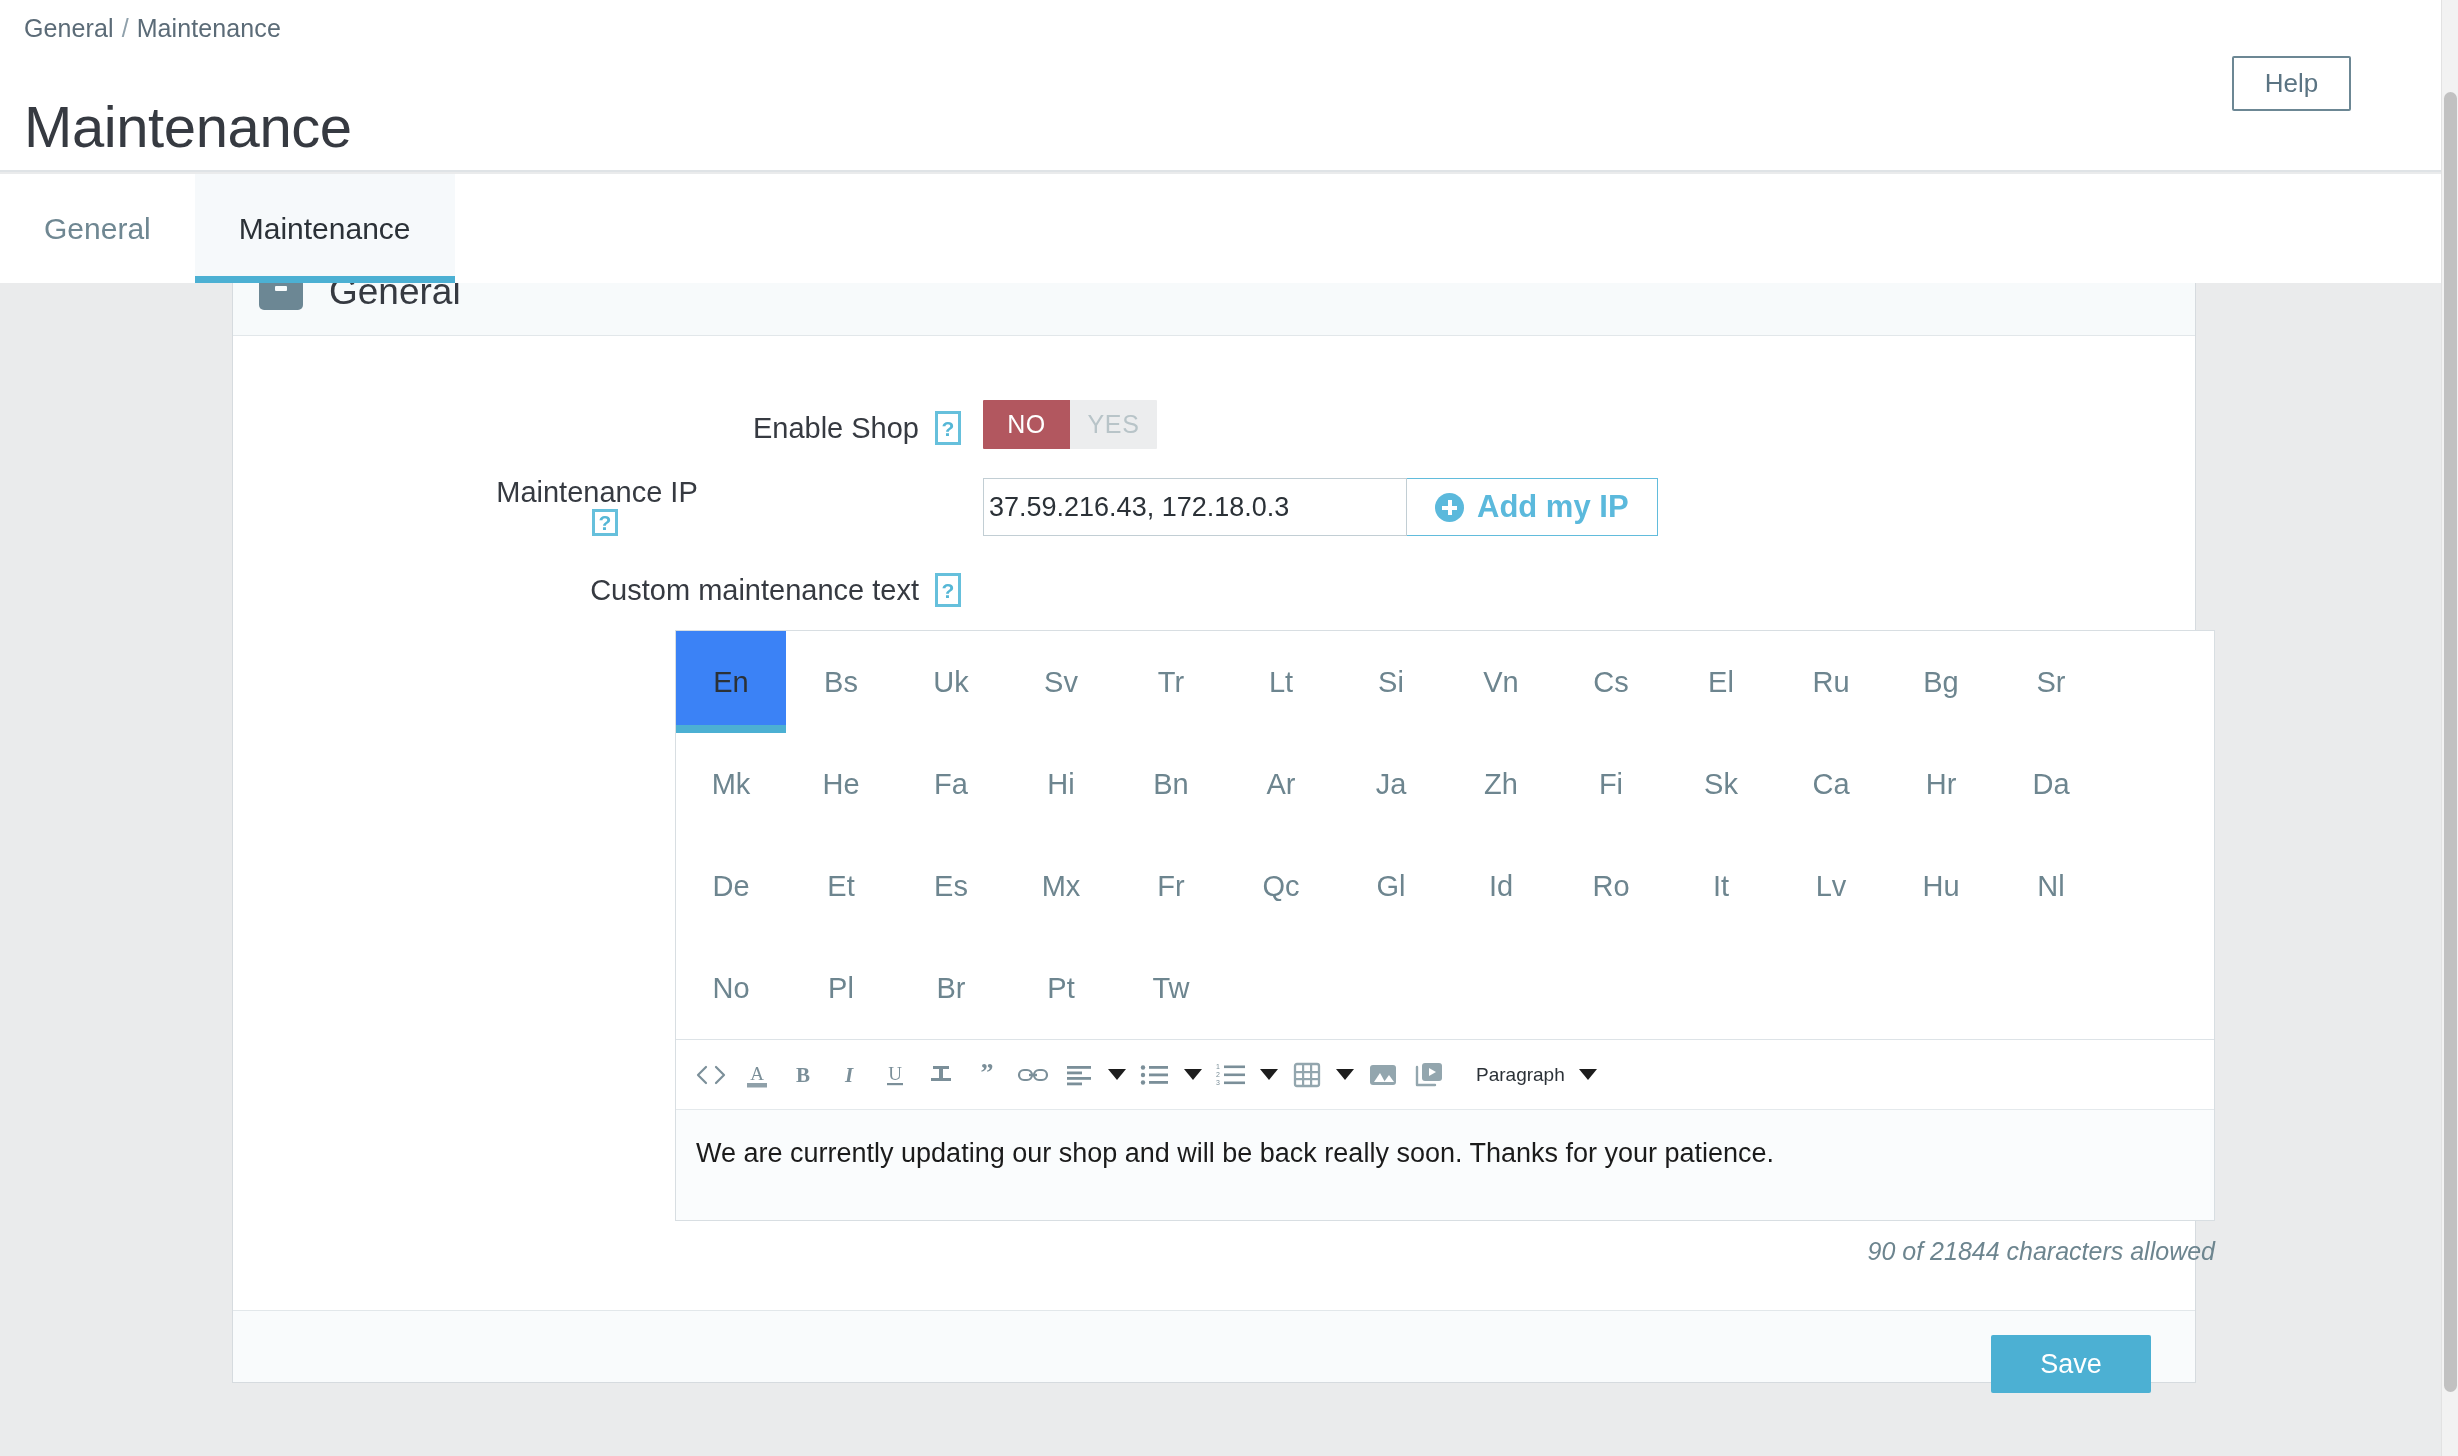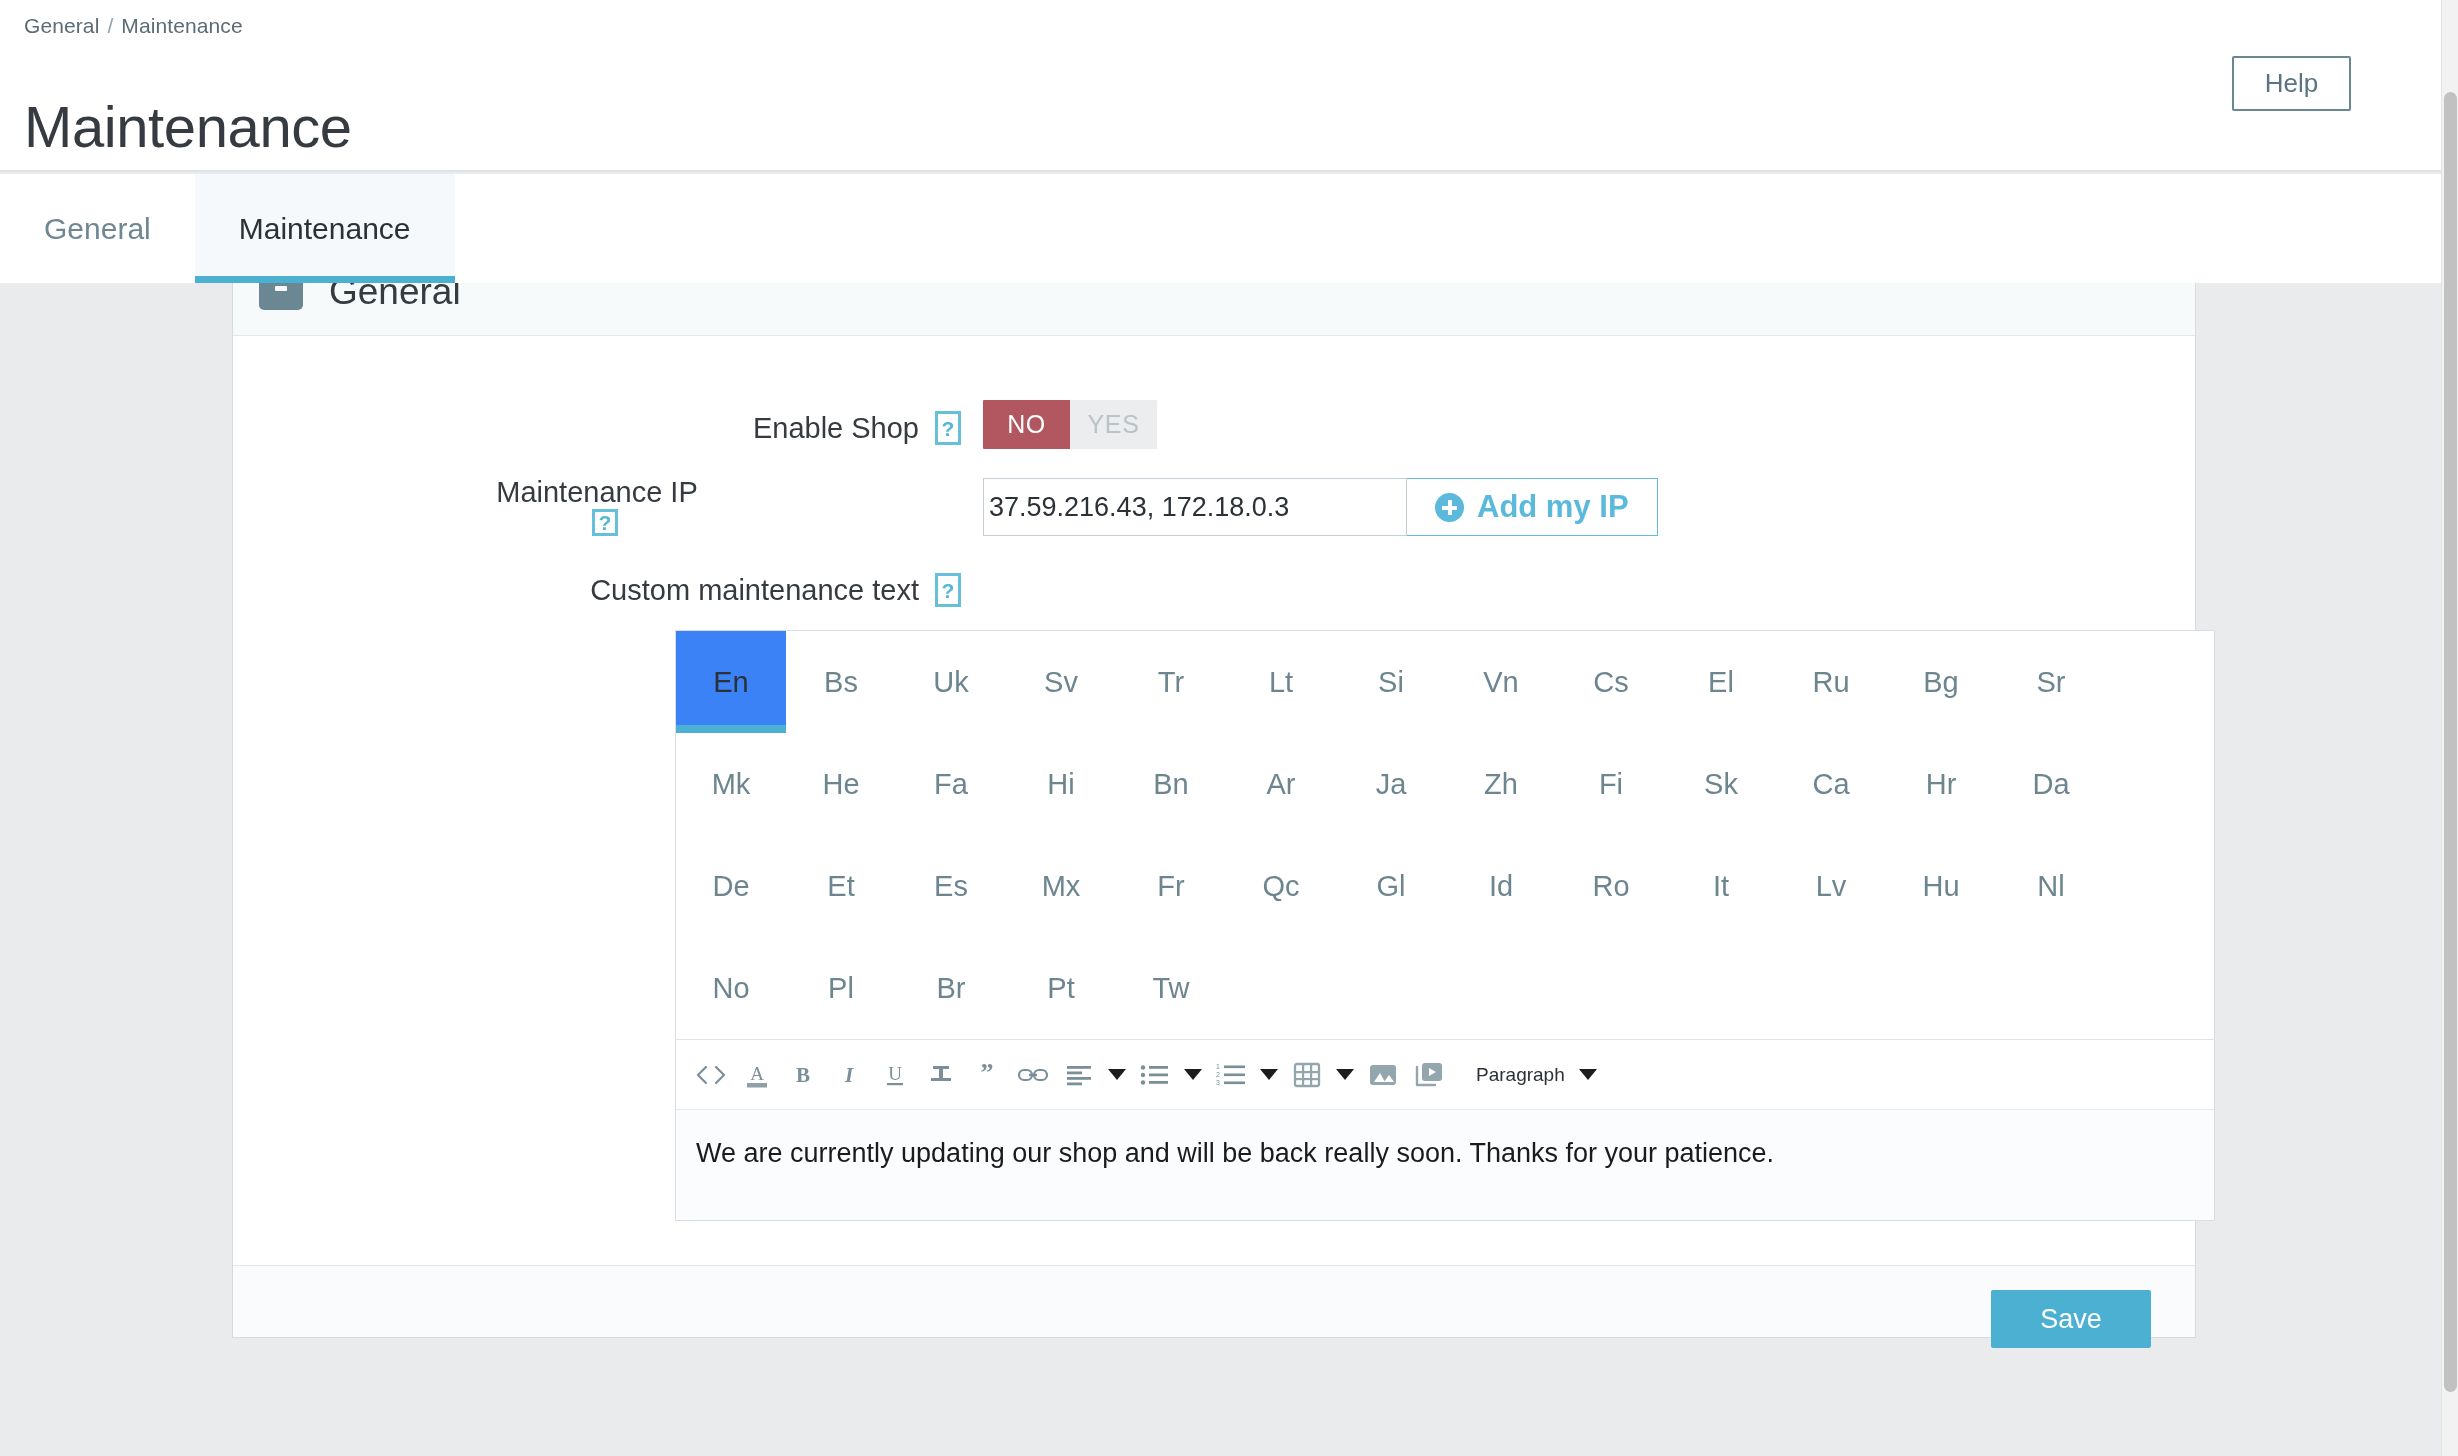--- a/index.html
+++ b/index.html
@@ -14,21 +14,21 @@
 
   
   .top-header {
     position: absolute; top: 0; left: 0;
     width: 2441px; height: 172px;
     background: #ffffff;
     border-bottom: 2px solid #dfe3e6;
   }
   .breadcrumb {
     position: absolute; left: 24px; top: 14px;
-    font-size: 21px; color: #5b6b77;
+    font-size: 25px; color: #5b6b77;
     letter-spacing: .1px;
   }
   .breadcrumb .crumb { color: #5b6b77; }
   .breadcrumb .sep { color: #8fa0ab; margin: 0 8px; }
   .page-title {
     position: absolute; left: 24px; top: 58px;
     font-size: 58px; line-height: 1.05;
     font-weight: 400; color: #363a41;
     letter-spacing: -0.4px;
   }
@@ -575,20 +575,21 @@
 
           <div class="tb-para">
             <span>Paragraph</span>
             <i></i>
           </div>
         </div>
 
         <div class="editor-body">We are currently updating our shop and will be back really soon. Thanks for your patience.</div>
       </div>
 
+      <div class="char-count">90 of 21844 characters allowed</div>
 
       <div class="card-footer">
         <button class="save-button">Save</button>
       </div>
 
     </div>
   </div>
 </div>
 
 <div class="scrollbar-track">

